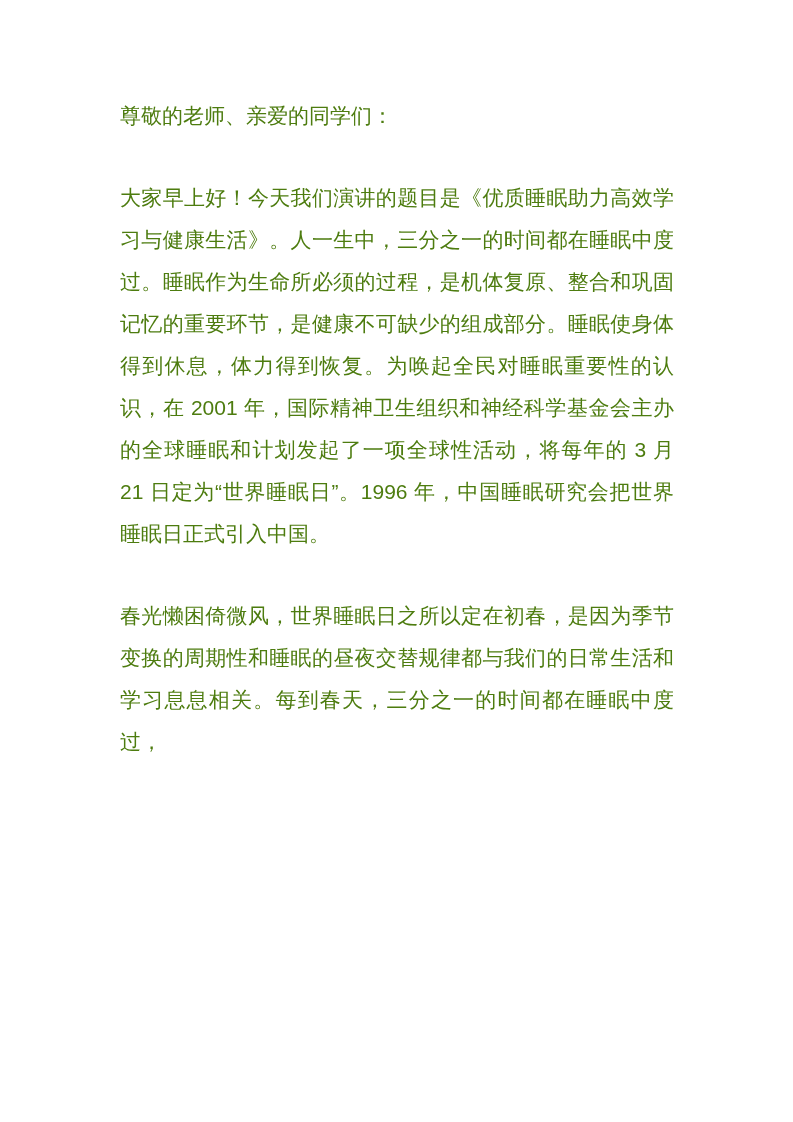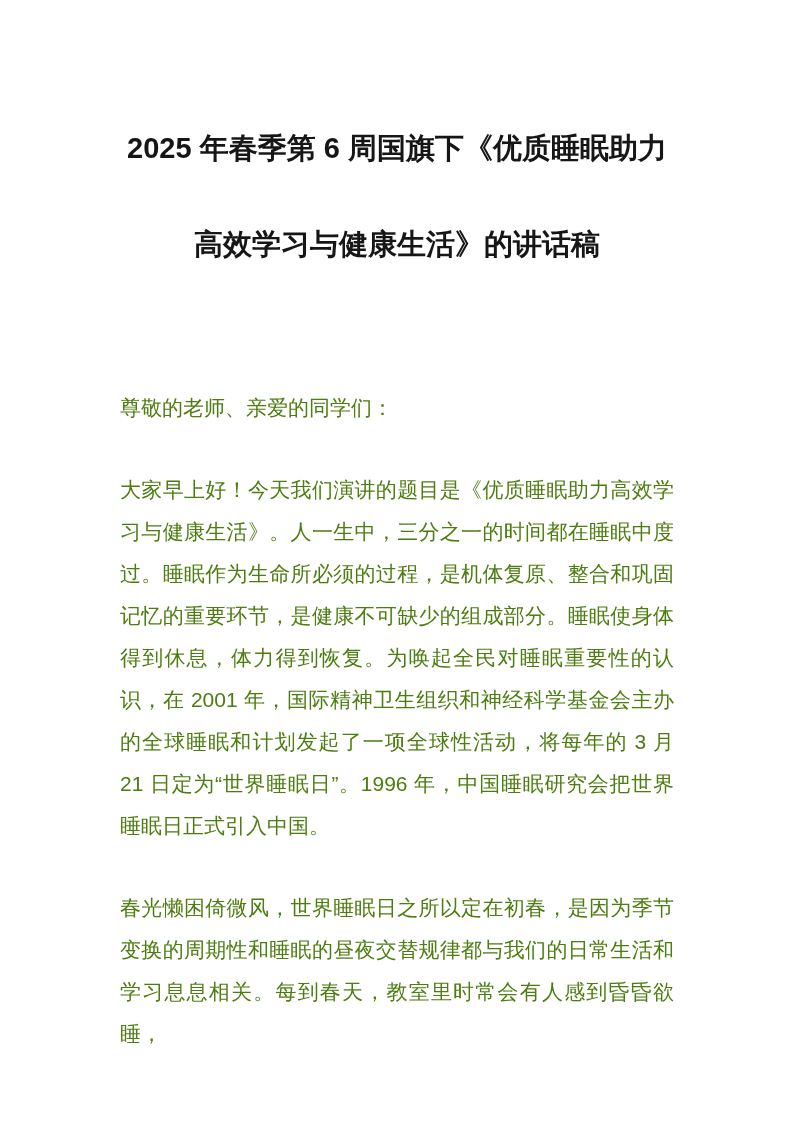--- a/index.html
+++ b/index.html
@@ -40,24 +40,20 @@
   }
   .doc-body p.salutation {
     margin-top: 95px;
   }
 </style>
 </head>
 <body>
 
 <div class="page">
 
-  <div class="doc-title">
-    <div class="title-line">2025 年春季第 6 周国旗下《优质睡眠助力</div>
-    <div class="title-line">高效学习与健康生活》的讲话稿</div>
-  </div>
 
   <div class="doc-body">
     <p class="salutation">尊敬的老师、亲爱的同学们：</p>
     <p>大家早上好！今天我们演讲的题目是《优质睡眠助力高效学习与健康生活》。人一生中，三分之一的时间都在睡眠中度过。睡眠作为生命所必须的过程，是机体复原、整合和巩固记忆的重要环节，是健康不可缺少的组成部分。睡眠使身体得到休息，体力得到恢复。为唤起全民对睡眠重要性的认识，在 2001 年，国际精神卫生组织和神经科学基金会主办的全球睡眠和计划发起了一项全球性活动，将每年的 3 月 21 日定为“世界睡眠日”。1996 年，中国睡眠研究会把世界睡眠日正式引入中国。</p>
-    <p>春光懒困倚微风，世界睡眠日之所以定在初春，是因为季节变换的周期性和睡眠的昼夜交替规律都与我们的日常生活和学习息息相关。每到春天，教室里时常会有人感到昏昏欲睡，</p>
+    <p>春光懒困倚微风，世界睡眠日之所以定在初春，是因为季节变换的周期性和睡眠的昼夜交替规律都与我们的日常生活和学习息息相关。每到春天，三分之一的时间都在睡眠中度过，</p>
   </div>
 
 </div>
 
 </body></html>

